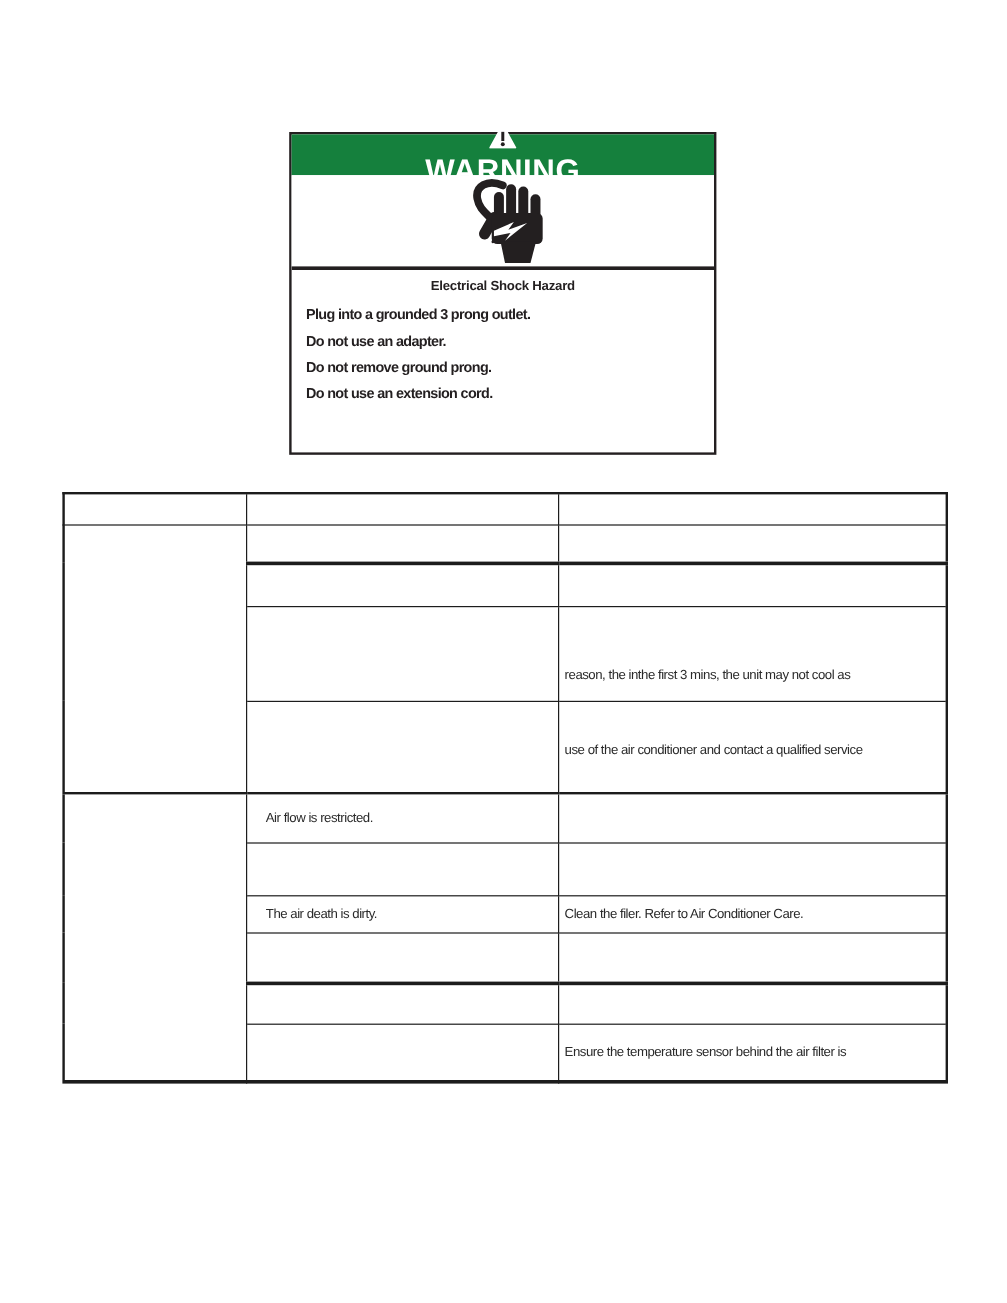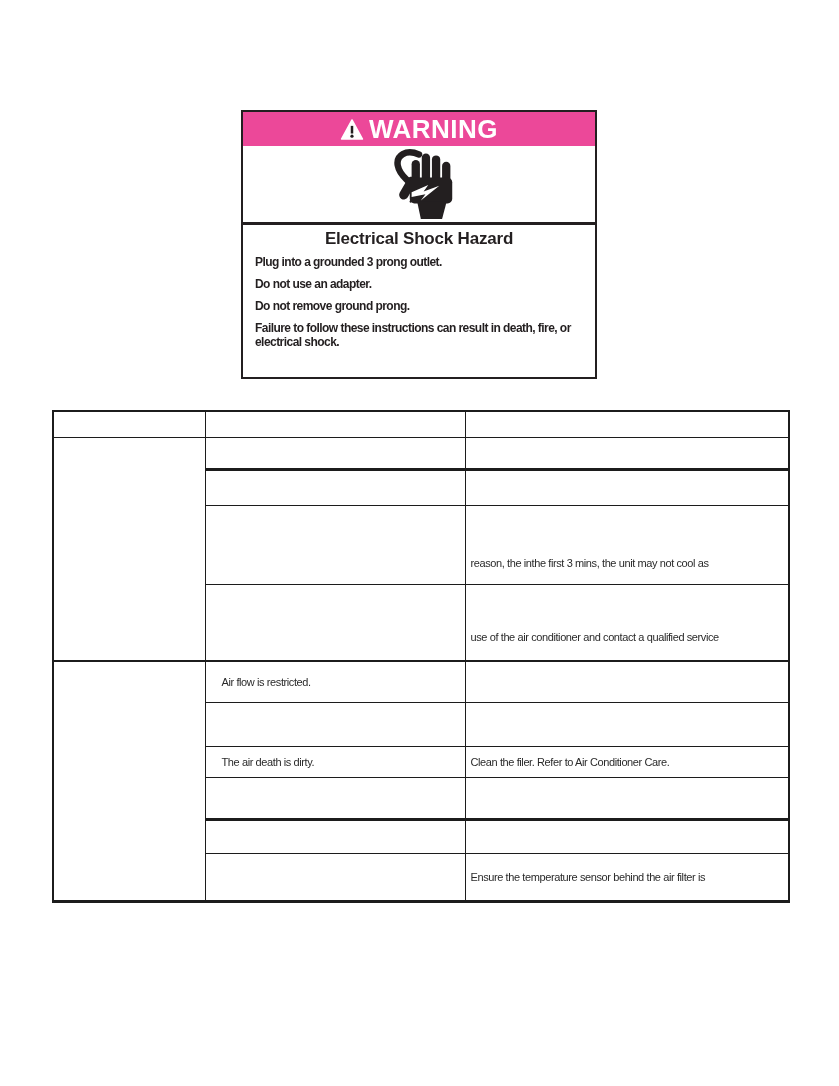--- a/index.html
+++ b/index.html
@@ -2,49 +2,49 @@
 <html><head>
 <meta charset="utf-8">
 <style>
   html,body{margin:0;padding:0;background:#ffffff;}
   .page{position:relative;width:839px;height:1086px;background:#ffffff;overflow:hidden;
         font-family:"Liberation Sans","DejaVu Sans",sans-serif;color:#231f20;}
 
   
   .warning-box{position:absolute;left:241px;top:110px;width:356px;height:269px;
                box-sizing:border-box;border:2px solid #231f20;background:#fff;}
-  .warning-band{height:34px;background:#ec4899;display:flex;align-items:center;
-                justify-content:center;gap:5px;}
+  .warning-band{height:34px;background:#15803d;display:flex;align-items:center;
+                justify-content:center;gap:5px;flex-direction:column;}
   .warning-band .wtitle{color:#ffffff;font-weight:bold;font-size:26px;line-height:26px;
                 letter-spacing:0.5px;}
   .warning-iconarea{height:76px;border-bottom:3px solid #231f20;display:flex;
                 align-items:center;justify-content:center;background:#fff;}
   .warning-text{padding-top:6px;}
-  .hazard-title{text-align:center;font-weight:bold;font-size:17px;line-height:16px;
+  .hazard-title{text-align:center;font-weight:bold;font-size:11px;line-height:16px;
                 letter-spacing:-0.2px;}
   .instr{margin:8px 0 0 0;padding:0 2px 0 12px;font-weight:bold;font-size:12px;
          line-height:14px;letter-spacing:-0.55px;}
 
   
   .ts-table{position:absolute;left:52px;top:410px;width:736px;border-collapse:collapse;
             table-layout:fixed;border:2px solid #1c1c1c;border-bottom-width:3px;}
   .ts-table td{border:1px solid #1c1c1c;font-size:11px;line-height:14px;
             letter-spacing:-0.4px;color:#2a2a2a;vertical-align:middle;padding:0;
             overflow:hidden;}
   .ts-table td.cause{padding-left:16px;white-space:nowrap;}
   .ts-table td.sol{padding-left:5px;white-space:nowrap;}
   tr.r-head{height:26px}
   tr.r-a{height:32px} tr.r-b{height:36px} tr.r-c{height:79px} tr.r-d{height:77px}
   tr.r-e{height:41px} tr.r-f{height:44px} tr.r-g{height:31px} tr.r-h{height:42px}
   tr.r-i{height:34px} tr.r-j{height:48px}
   tr.thick td.cause, tr.thick td.sol{border-bottom-width:3px;}
   tr.r-d td{border-bottom-width:2px;}
   td.cat{border-bottom-width:2px;}
   tr.r-c td.sol{vertical-align:bottom;padding-bottom:14px;}
-  tr.r-d td.sol{vertical-align:bottom;padding-bottom:16px;}
+  tr.r-d td.sol{vertical-align:bottom;padding-bottom:28px;}
 </style>
 </head>
 <body>
 
 <div class="page">
 
   <div class="warning-box">
     <div class="warning-band">
       <span style="display:inline-flex;">
         <svg width="24" height="21" viewBox="0 0 24 22">
@@ -76,21 +76,21 @@
           <path d="M42,48 L60,40 L55,47 L72,41 L52,57 L57,50 L42,53 Z" fill="#ffffff"></path>
         </svg>
       </span>
     </div>
 
     <div class="warning-text">
       <div class="hazard-title">Electrical Shock Hazard</div>
       <p class="instr">Plug into a grounded 3 prong outlet.</p>
       <p class="instr">Do not use an adapter.</p>
       <p class="instr">Do not remove ground prong.</p>
-      <p class="instr">Failure to follow these instructions can result in death, fire, or electrical shock.</p>
+      <p class="instr">Do not use an extension cord.</p>
     </div>
   </div>
 
   <table class="ts-table">
     <colgroup>
       <col style="width:152px">
         <col style="width:260px">
         <col style="width:324px">
     </colgroup>
     <tbody>

